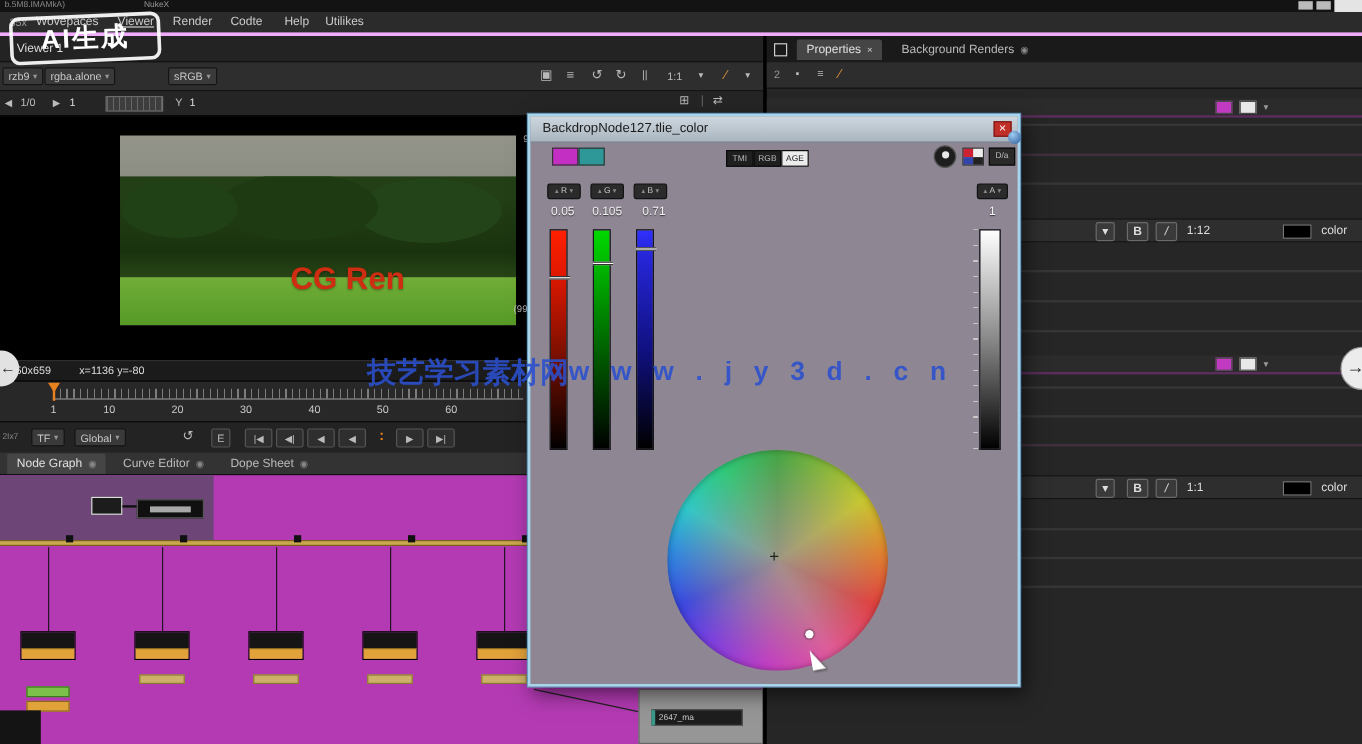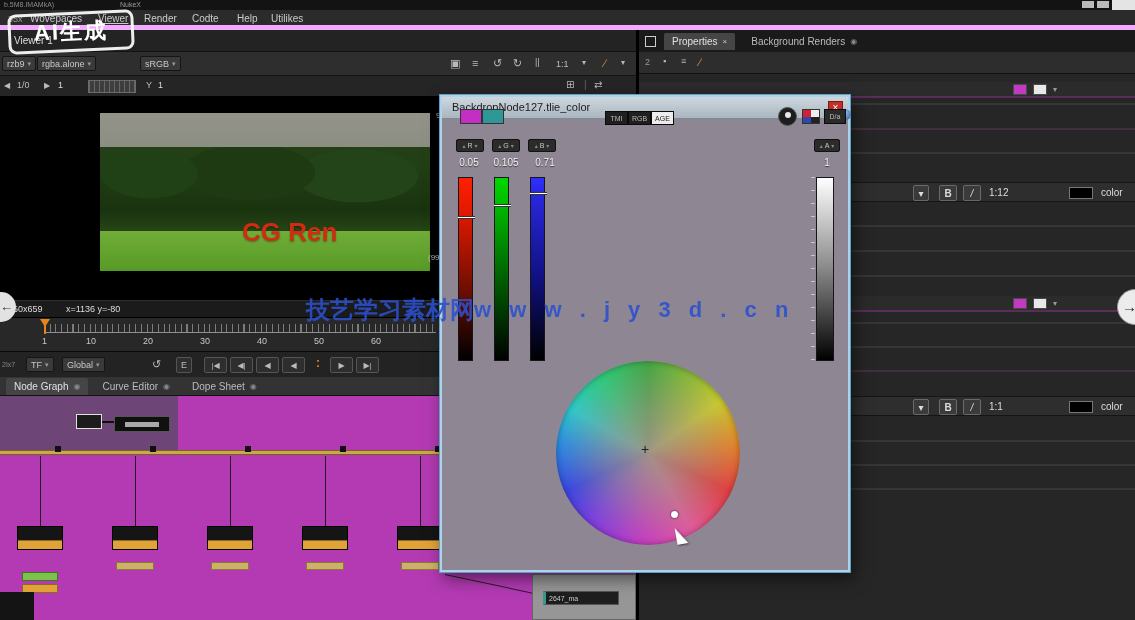--- a/index.html
+++ b/index.html
@@ -60,21 +60,21 @@
 <div id="stage">
 
   <div class="abs" style="left:0;top:0;width:1135px;height:10px;background:#131313;">
     <span class="abs" style="left:4px;top:1px;font-size:7px;color:#8a8a8a;">b.5M8.IMAMkA)</span>
     <span class="abs" style="left:120px;top:1px;font-size:7px;color:#9a9a9a;">NukeX</span>
     <div class="abs" style="left:1082px;top:1px;width:12px;height:7px;background:#bbb;"></div>
     <div class="abs" style="left:1097px;top:1px;width:12px;height:7px;background:#bbb;"></div>
     <div class="abs" style="left:1112px;top:0;width:23px;height:10px;background:#e4e4e4;"></div>
   </div>
 
-  <div class="abs" style="left:0;top:10px;width:1135px;height:20px;background:#2b2b2b;border-bottom:5px solid #f0abfc;">
+  <div class="abs" style="left:0;top:10px;width:1135px;height:20px;background:#2b2b2b;border-bottom:3px solid #f0abfc;">
     <span class="abs" style="left:8px;top:4px;font-size:9px;color:#999;">35x</span>
     <span class="abs" style="left:30px;top:3px;font-size:10px;color:#ccc;">Wovepaces</span>
     <span class="abs" style="left:98px;top:3px;font-size:10px;color:#ccc;text-decoration:underline;">Viewer</span>
     <span class="abs" style="left:144px;top:3px;font-size:10px;color:#ccc;">Render</span>
     <span class="abs" style="left:192px;top:3px;font-size:10px;color:#ccc;">Codte</span>
     <span class="abs" style="left:237px;top:3px;font-size:10px;color:#ccc;text-align:right;">Help</span>
     <span class="abs" style="left:271px;top:3px;font-size:10px;color:#ccc;">Utilikes</span>
   </div>
 
   <div class="abs" style="left:0;top:30px;width:636px;height:22px;background:#232323;border-bottom:1px solid #111;">
@@ -315,21 +315,21 @@
   </div>
 
   <div class="abs" style="left:440px;top:95px;width:410px;height:477px;border:2px solid #a8d4ec;box-shadow:0 0 0 1px #6a9cc0, 4px 6px 16px rgba(0,0,0,.55);z-index:50;background:#8e8793;">
 
     <div class="abs" style="left:0;top:0;width:406px;height:22px;background:linear-gradient(#ced7de,#a9b6c0);border-bottom:1px solid #7a8a96;">
       <span class="abs" style="left:10px;top:4px;font-size:11px;color:#1c1c1c;">BackdropNode127.tlie_color</span>
       <span class="abs" style="left:386px;top:4px;width:15px;height:13px;background:#c03028;border:1px solid #7a1a14;color:#fff;font-size:10px;display:flex;align-items:center;justify-content:center;">×</span>
       <span class="abs" style="left:398px;top:12px;width:11px;height:11px;border-radius:50%;background:radial-gradient(circle at 35% 30%, #9ecbf0, #2a5a9a);"></span>
     </div>
 
-    <div class="abs" style="left:0;top:6px;width:406px;height:451px;">
+    <div class="abs" style="left:0;top:20px;width:406px;height:451px;">
       <div class="swatch" style="left:18px;top:6px;width:22px;height:15px;background:#c32ec3;border-color:#333;"></div>
       <div class="swatch" style="left:40px;top:6px;width:22px;height:15px;background:#2e9898;border-color:#333;"></div>
 
       <span class="mode-btn" style="left:163px;top:8px;">TMI</span>
       <span class="mode-btn" style="left:186px;top:8px;">RGB</span>
       <span class="mode-btn" style="left:209px;top:8px;background:#ececec;color:#222;">AGE</span>
 
       <div class="abs" style="left:336px;top:4px;width:19px;height:19px;border-radius:50%;background:#1e1e1e;border:1px solid #555;">
         <div style="position:absolute;left:6px;top:4px;width:6px;height:6px;border-radius:50%;background:#e8e8e8;"></div>
       </div>

